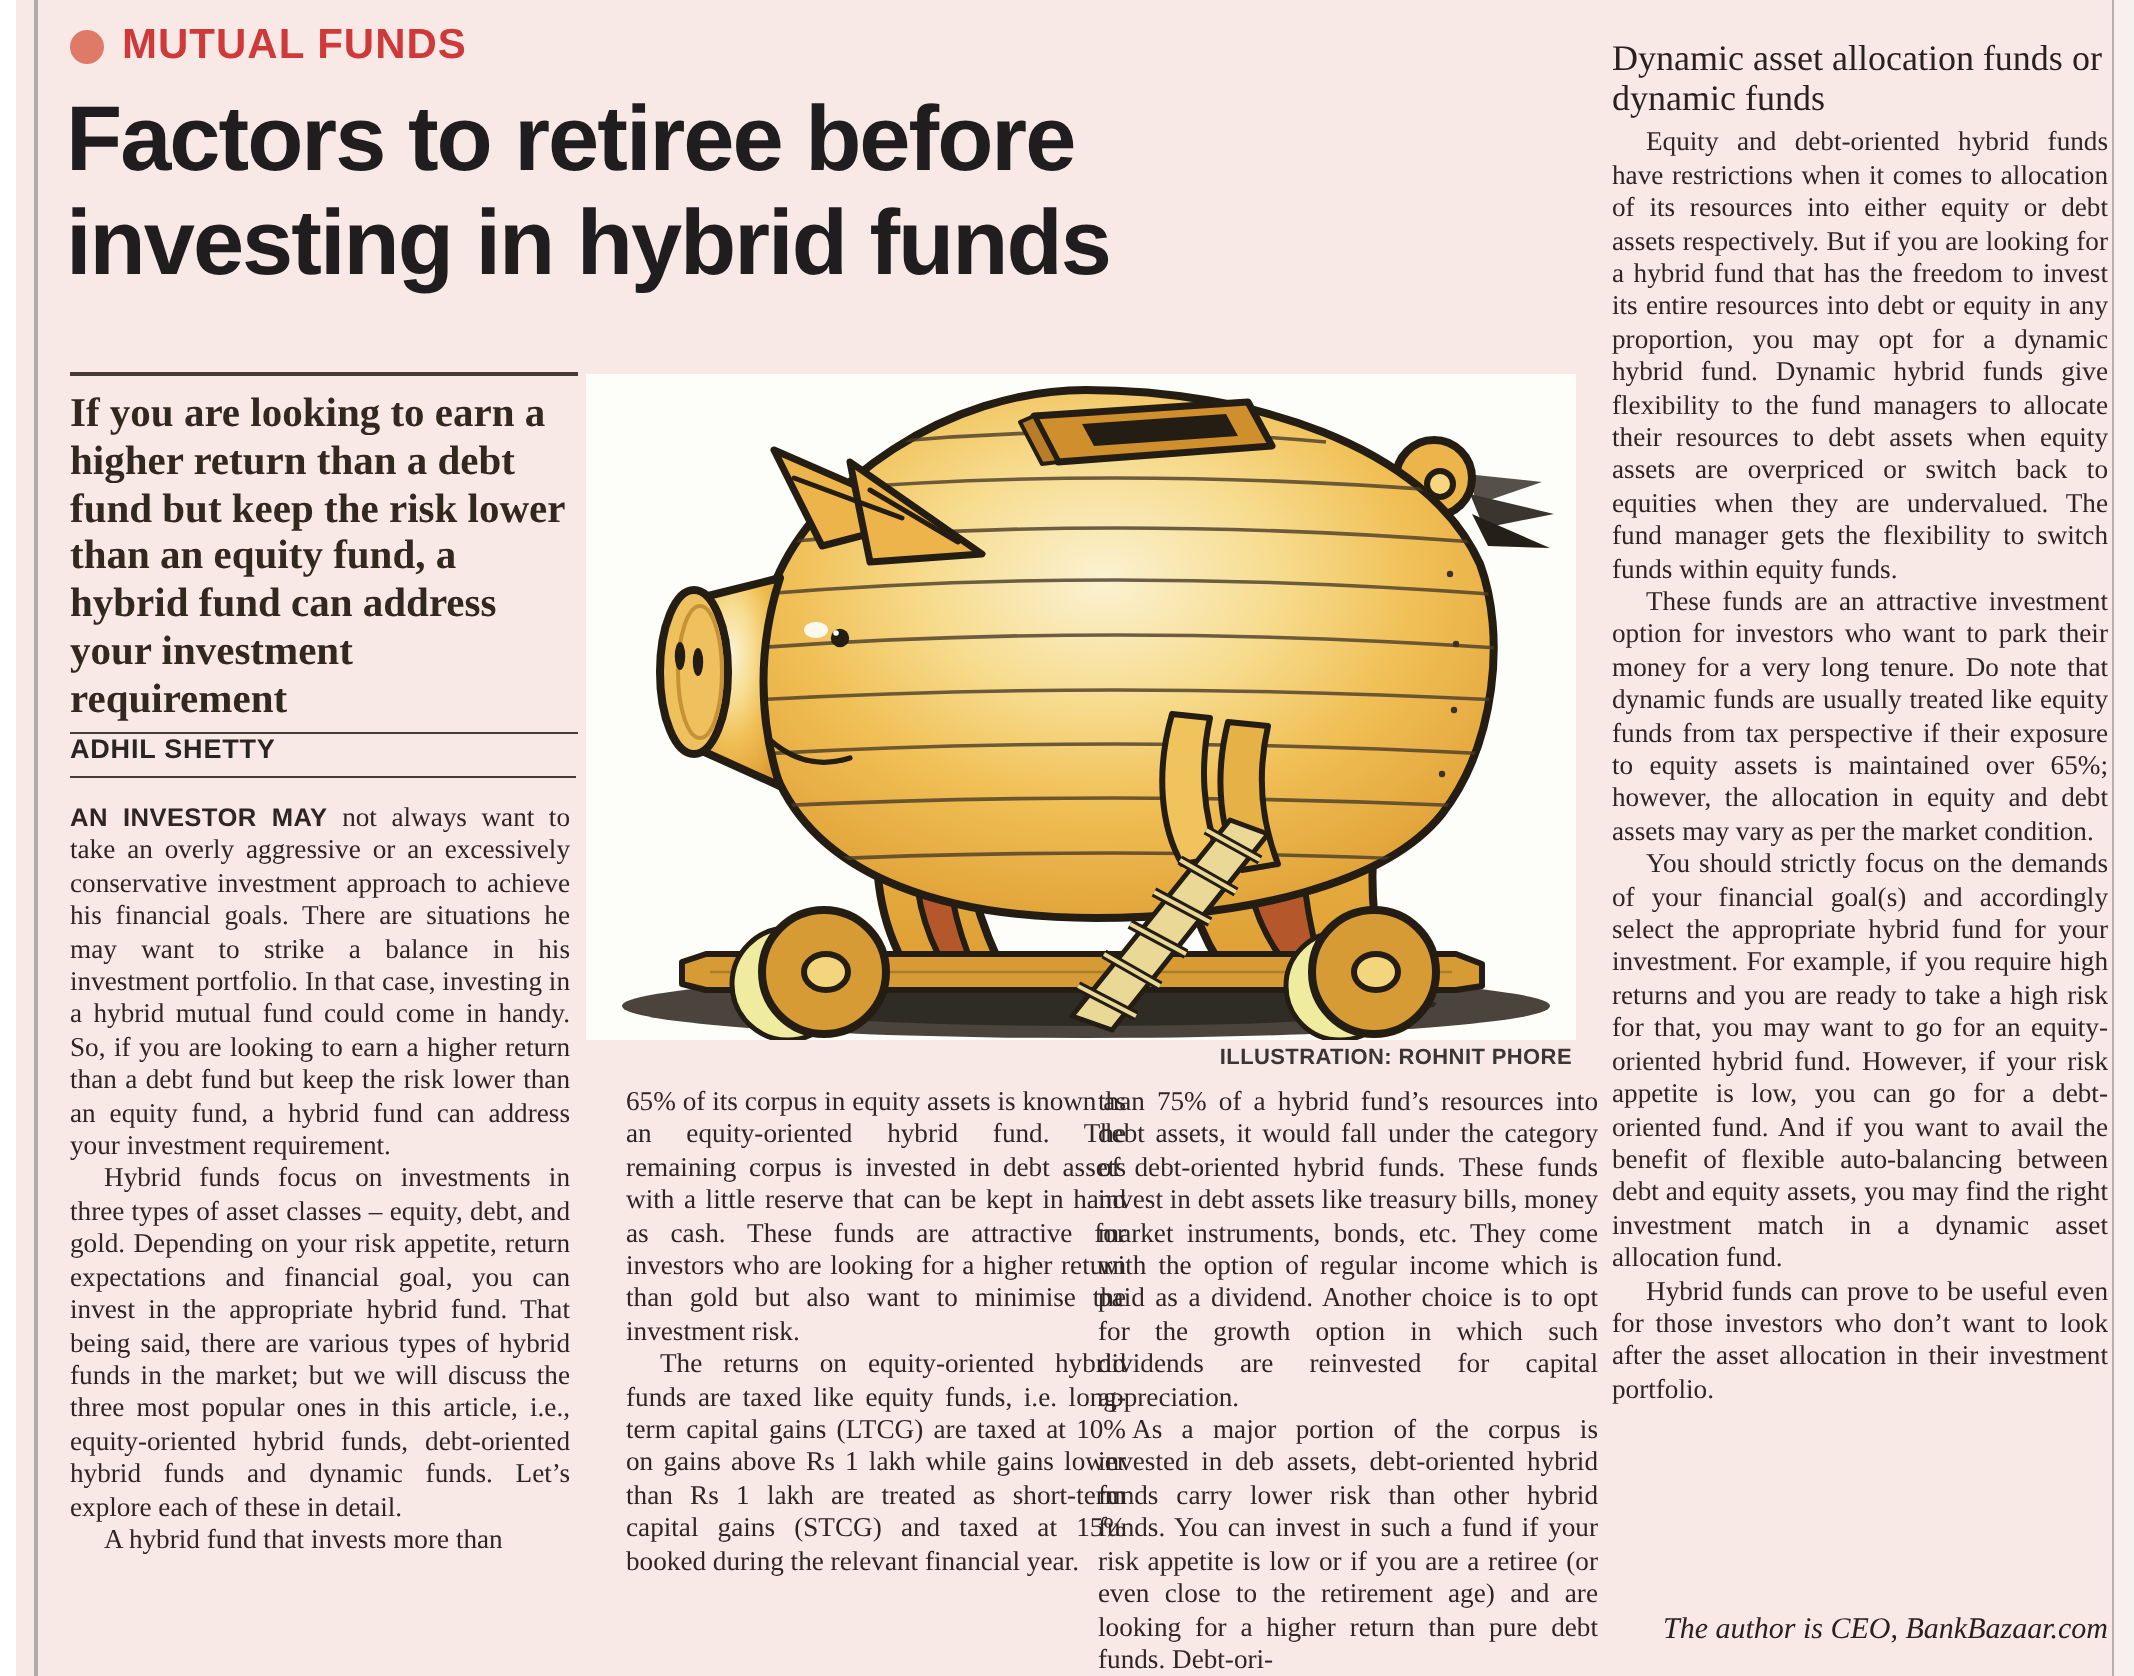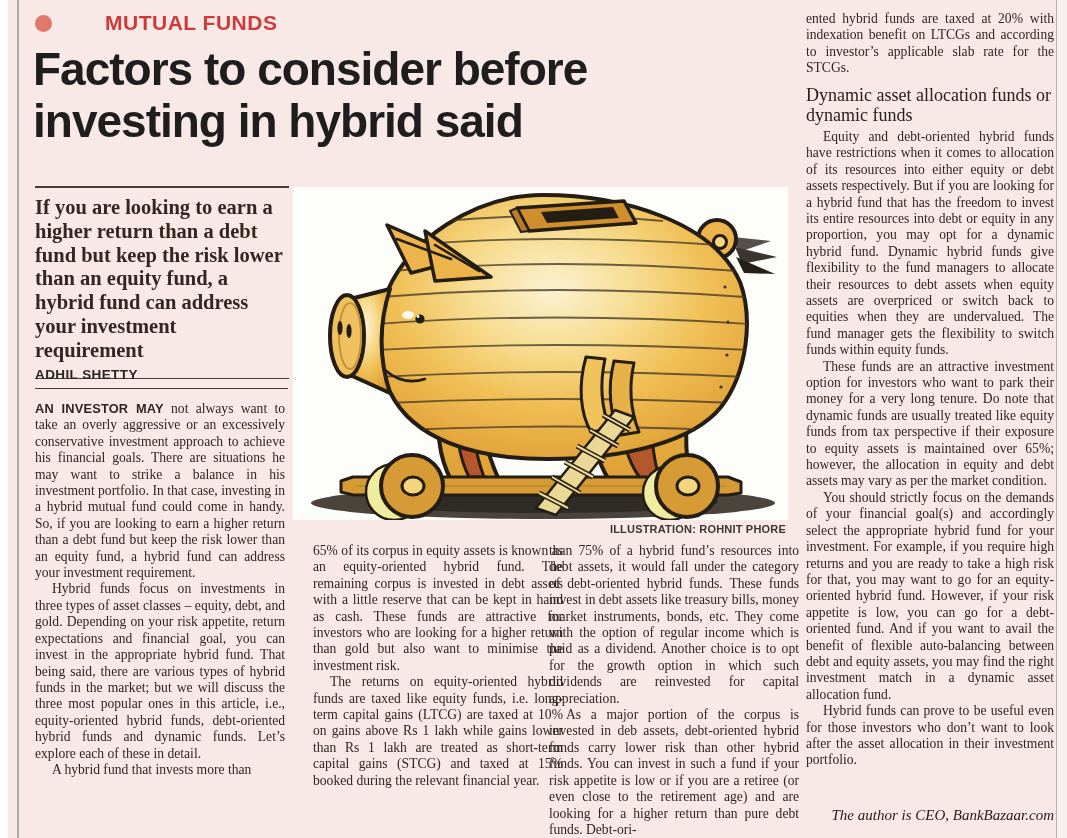--- a/index.html
+++ b/index.html
@@ -8,27 +8,27 @@
     background:#ffffff;
     font-family:"Liberation Serif",serif;
   }
   .page{position:absolute;left:8px;top:0;width:1049px;height:838px;background:#f8e9e7;}
   .edge-right{position:absolute;left:1057px;top:0;width:10px;height:838px;background:#f6f0ee;}
   .rule-left{position:absolute;left:17px;top:0;width:2px;height:838px;background:#b3aaa7;}
   .rule-right{position:absolute;left:1056px;top:0;width:1px;height:838px;background:#b8afac;}
 
   .kicker{position:absolute;left:35px;top:11px;display:flex;align-items:center;gap:9px;}
   .kicker .bullet{width:17px;height:17px;border-radius:50%;background:#de7a67;}
-  .kicker .kicker-text{font:700 21px "Liberation Sans",sans-serif;color:#ce3a3a;letter-spacing:.5px;margin-left:44px;}
+  .kicker .kicker-text{font:700 21px "Liberation Sans",sans-serif;color:#ce3a3a;letter-spacing:.5px;}
 
   .headline{position:absolute;left:33px;top:44px;width:700px;margin:0;
     font:700 46px/1.12 "Liberation Sans",sans-serif;color:#1f1d1e;letter-spacing:-1px;}
 
   .standfirst{position:absolute;left:35px;top:186px;width:253px;height:170px;overflow:hidden;
-    border-top:2px solid #453c38;border-bottom:1.5px solid #453c38;padding:8px 1px 12px 0;
+    border-top:2px solid #453c38;border-bottom:1.5px solid #453c38;padding:8px 1px 0 0;
     font:700 20.5px/1.16 "Liberation Serif",serif;color:#32281f;}
   .byline{position:absolute;left:35px;top:362px;width:253px;padding:5px 0 6px;
     border-bottom:1.5px solid #453c38;
     font:700 13.5px "Liberation Sans",sans-serif;color:#2a2522;letter-spacing:.4px;}
 
   .col{position:absolute;width:250px;overflow:hidden;
     font-size:13.6px;line-height:16.4px;color:#2f2523;text-align:justify;}
   .col p{margin:0;}
   .col p.ind{text-indent:17px;}
   .col h3{font:400 18px/1.12 "Liberation Serif",serif;color:#2a201d;margin:8px 0 4px;text-align:left;}
@@ -51,21 +51,21 @@
 <div class="page"></div>
 <div class="edge-right"></div>
 <div class="rule-left"></div>
 <div class="rule-right"></div>
 
 <div class="kicker">
   <span class="bullet"></span>
   <span class="kicker-text">MUTUAL FUNDS</span>
 </div>
 
-<h1 class="headline">Factors to consider before investing in hybrid said</h1>
+<h1 class="headline">Factors to retiree before investing in hybrid funds</h1>
 
 <div class="standfirst">If you are looking to earn a higher return than a debt fund but keep the risk lower than an equity fund, a hybrid fund can address your investment requirement</div>
 <div class="byline">ADHIL SHETTY</div>
 
 <div class="illo">
   <svg width="495" height="333" viewBox="0 0 495 333" xmlns="http://www.w3.org/2000/svg">
     <defs>
       <radialGradient id="pigG" cx="47%" cy="36%" r="78%">
         <stop offset="0" stop-color="#fbf2d2"></stop>
         <stop offset="0.3" stop-color="#f7dc8f"></stop>
@@ -202,21 +202,20 @@
   <p>65% of its corpus in equity assets is known as an equity-oriented hybrid fund. The remaining corpus is invested in debt assets with a little reserve that can be kept in hand as cash. These funds are attractive for investors who are looking for a higher return than gold but also want to minimise the investment risk.</p>
   <p class="ind">The returns on equity-oriented hybrid funds are taxed like equity funds, i.e. long-term capital gains (LTCG) are taxed at 10% on gains above Rs 1 lakh while gains lower than Rs 1 lakh are treated as short-term capital gains (STCG) and taxed at 15% booked during the relevant financial year.</p>
 </div>
 
 <div class="col col3">
   <p>than 75% of a hybrid fund’s resources into debt assets, it would fall under the category of debt-oriented hybrid funds. These funds invest in debt assets like treasury bills, money market instruments, bonds, etc. They come with the option of regular income which is paid as a dividend. Another choice is to opt for the growth option in which such dividends are reinvested for capital appreciation.</p>
   <p class="ind">As a major portion of the corpus is invested in deb assets, debt-oriented hybrid funds carry lower risk than other hybrid funds. You can invest in such a fund if your risk appetite is low or if you are a retiree (or even close to the retirement age) and are looking for a higher return than pure debt funds. Debt-ori-</p>
 </div>
 
 <div class="col col4">
-  <p>ented hybrid funds are taxed at 20% with indexation benefit on LTCGs and according to investor’s applicable slab rate for the STCGs.</p>
   <h3>Dynamic asset allocation funds or dynamic funds</h3>
   <p class="ind">Equity and debt-oriented hybrid funds have restrictions when it comes to allocation of its resources into either equity or debt assets respectively. But if you are looking for a hybrid fund that has the freedom to invest its entire resources into debt or equity in any proportion, you may opt for a dynamic hybrid fund. Dynamic hybrid funds give flexibility to the fund managers to allocate their resources to debt assets when equity assets are overpriced or switch back to equities when they are undervalued. The fund manager gets the flexibility to switch funds within equity funds.</p>
   <p class="ind">These funds are an attractive investment option for investors who want to park their money for a very long tenure. Do note that dynamic funds are usually treated like equity funds from tax perspective if their exposure to equity assets is maintained over 65%; however, the allocation in equity and debt assets may vary as per the market condition.</p>
   <p class="ind">You should strictly focus on the demands of your financial goal(s) and accordingly select the appropriate hybrid fund for your investment. For example, if you require high returns and you are ready to take a high risk for that, you may want to go for an equity-oriented hybrid fund. However, if your risk appetite is low, you can go for a debt-oriented fund. And if you want to avail the benefit of flexible auto-balancing between debt and equity assets, you may find the right investment match in a dynamic asset allocation fund.</p>
   <p class="ind">Hybrid funds can prove to be useful even for those investors who don’t want to look after the asset allocation in their investment portfolio.</p>
 </div>
 
 <p class="author">The author is CEO, BankBazaar.com</p>
 
 </body></html>

